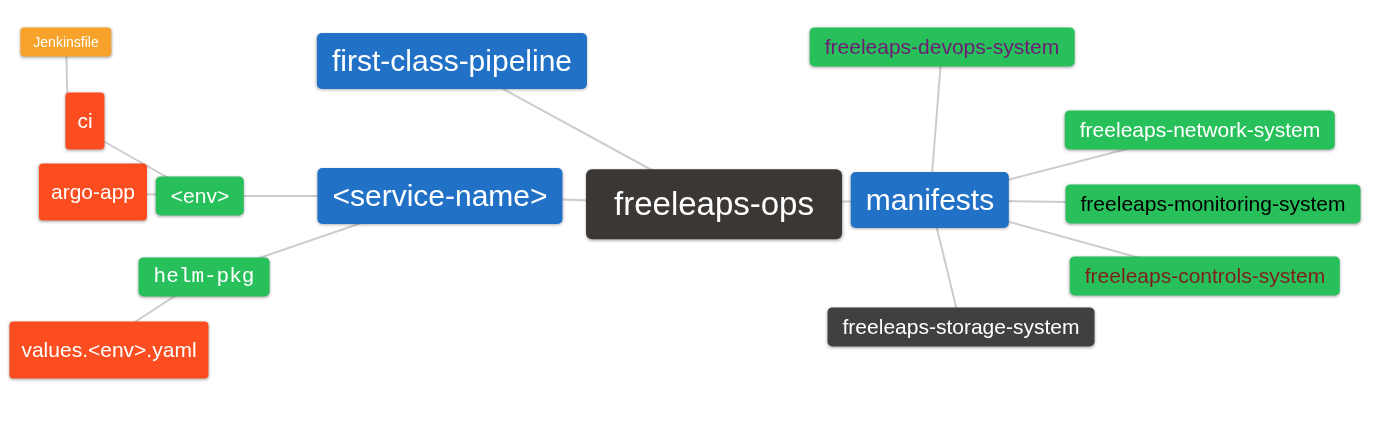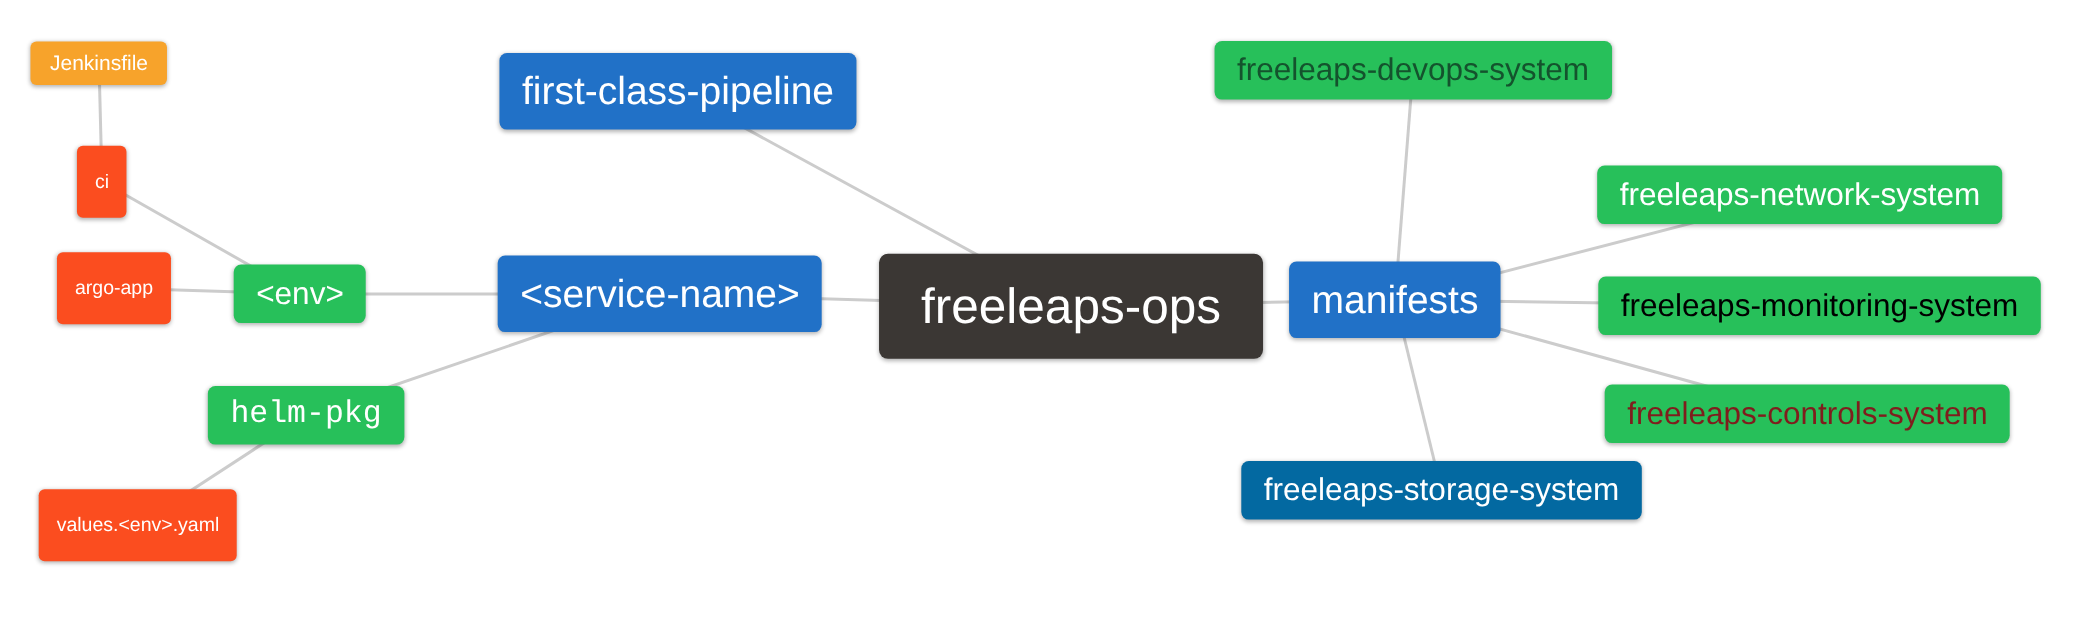--- a/index.html
+++ b/index.html
@@ -29,23 +29,23 @@
     z-index: 2;
     color: #ffffff;
     white-space: nowrap;
     line-height: 1.2;
     border-radius: 5px;
     box-shadow: 0 1px 3px rgba(0,0,0,0.30);
     cursor: default;
     text-align: center;
   }
   .node.lvl-root   { font-size: 33px; padding: 15px 28px; border-radius: 6px; }
-  .node.lvl-branch { font-size: 26px; padding: 10px 15px; }
+  .node.lvl-branch { font-size: 30px; padding: 10px 15px; }
   .node.lvl-leaf-green { font-size: 21px; padding: 7px 15px; }
-  .node.lvl-leaf-red   { font-size: 13px; padding: 16px 12px; border-radius: 4px; }
+  .node.lvl-leaf-red   { font-size: 21px; padding: 16px 12px; border-radius: 4px; margin-left: 17px; }
   .node.lvl-leaf-amber { font-size: 14px; padding: 6px 13px; border-radius: 4px; }
 </style>
 </head>
 <body>
 
 <div class="canvas">
   <svg class="edges-svg" id="edges" viewBox="0 0 1390 421" xmlns="http://www.w3.org/2000/svg">
       <line x1="714" y1="204" x2="452" y2="61" stroke="#cccccc" stroke-width="2"></line>
       <line x1="714" y1="204" x2="440" y2="196" stroke="#cccccc" stroke-width="2"></line>
       <line x1="714" y1="204" x2="930" y2="200" stroke="#cccccc" stroke-width="2"></line>
@@ -65,19 +65,19 @@
       <div class="node lvl-root" style="left: 714px; top: 204px; background: rgb(59, 55, 52); color: rgb(255, 255, 255); text-align: center;">freeleaps-ops</div>
       <div class="node lvl-branch" style="left: 452px; top: 61px; background: rgb(33, 113, 199); color: rgb(255, 255, 255);">first-class-pipeline</div>
       <div class="node lvl-branch" style="left: 440px; top: 196px; background: rgb(33, 113, 199); color: #ffffff;">&lt;service-name&gt;</div>
       <div class="node lvl-branch" style="left: 930px; top: 200px; background: rgb(33, 113, 199); color: rgb(255, 255, 255);">manifests</div>
       <div class="node lvl-leaf-green" style="left: 200px; top: 196px; background: rgb(39, 192, 90); color: rgb(255, 255, 255);">&lt;env&gt;</div>
       <div class="node lvl-leaf-green" style="left: 204px; top: 277px; background: rgb(39, 192, 90); color: rgb(255, 255, 255); font-family: Liberation Mono, monospace;">helm-pkg</div>
       <div class="node lvl-leaf-red" style="left: 68px; top: 121px; background: rgb(251, 77, 31); color: rgb(255, 255, 255);">ci</div>
       <div class="node lvl-leaf-red" style="left: 76px; top: 192px; background: rgb(251, 77, 31); color: rgb(255, 255, 255);">argo-app</div>
       <div class="node lvl-leaf-red" style="left: 92px; top: 350px; background: rgb(251, 77, 31); color: rgb(255, 255, 255);">values.&lt;env&gt;.yaml</div>
       <div class="node lvl-leaf-amber" style="left: 66px; top: 42px; background: rgb(247, 163, 43); color: rgb(255, 255, 255);">Jenkinsfile</div>
-      <div class="node lvl-leaf-green" style="left: 942px; top: 47px; background: rgb(39, 192, 90); color: #14532d;">freeleaps-devops-system</div>
+      <div class="node lvl-leaf-green" style="left: 942px; top: 47px; background: rgb(39, 192, 90); color: #701a75;">freeleaps-devops-system</div>
       <div class="node lvl-leaf-green" style="left: 1200px; top: 130px; background: rgb(39, 192, 90); color: rgb(255, 255, 255);">freeleaps-network-system</div>
       <div class="node lvl-leaf-green" style="left: 1213px; top: 204px; background: rgb(39, 192, 90); color: #000000;">freeleaps-monitoring-system</div>
       <div class="node lvl-leaf-green" style="left: 1205px; top: 276px; background: rgb(39, 192, 90); color: #7f1d1d;">freeleaps-controls-system</div>
-      <div class="node lvl-leaf-green" style="left: 961px; top: 327px; background: #0369a1; color: rgb(255, 255, 255);">freeleaps-storage-system</div>
+      <div class="node lvl-leaf-green" style="left: 961px; top: 327px; background: #404040; color: rgb(255, 255, 255);">freeleaps-storage-system</div>
     </div>
 </div>
 
 </body></html>

